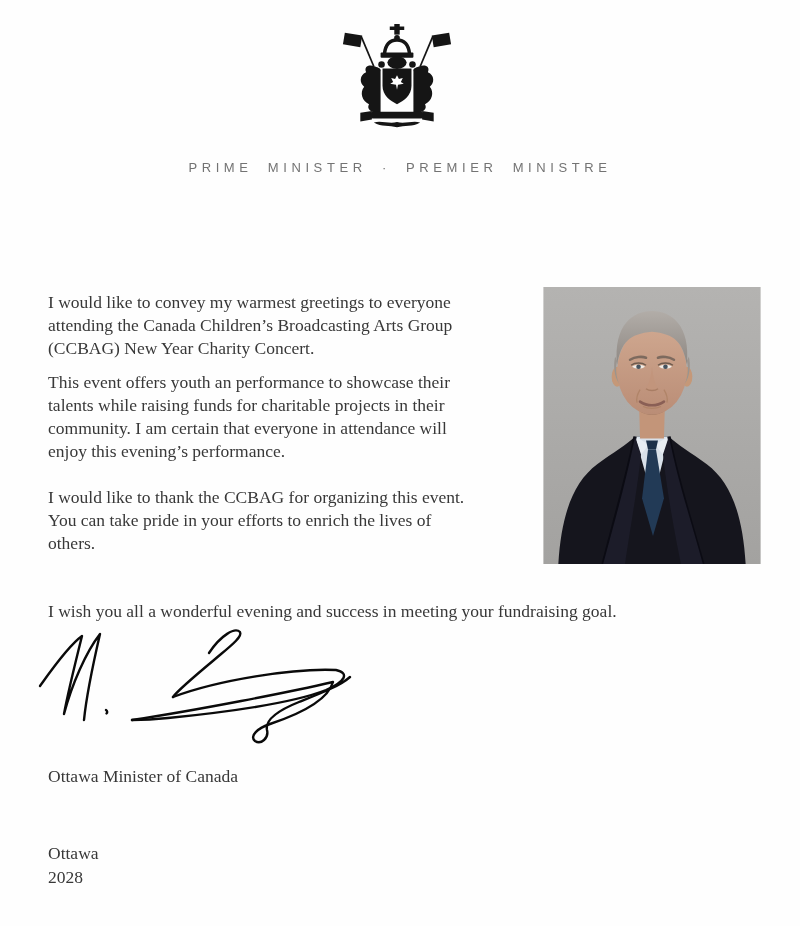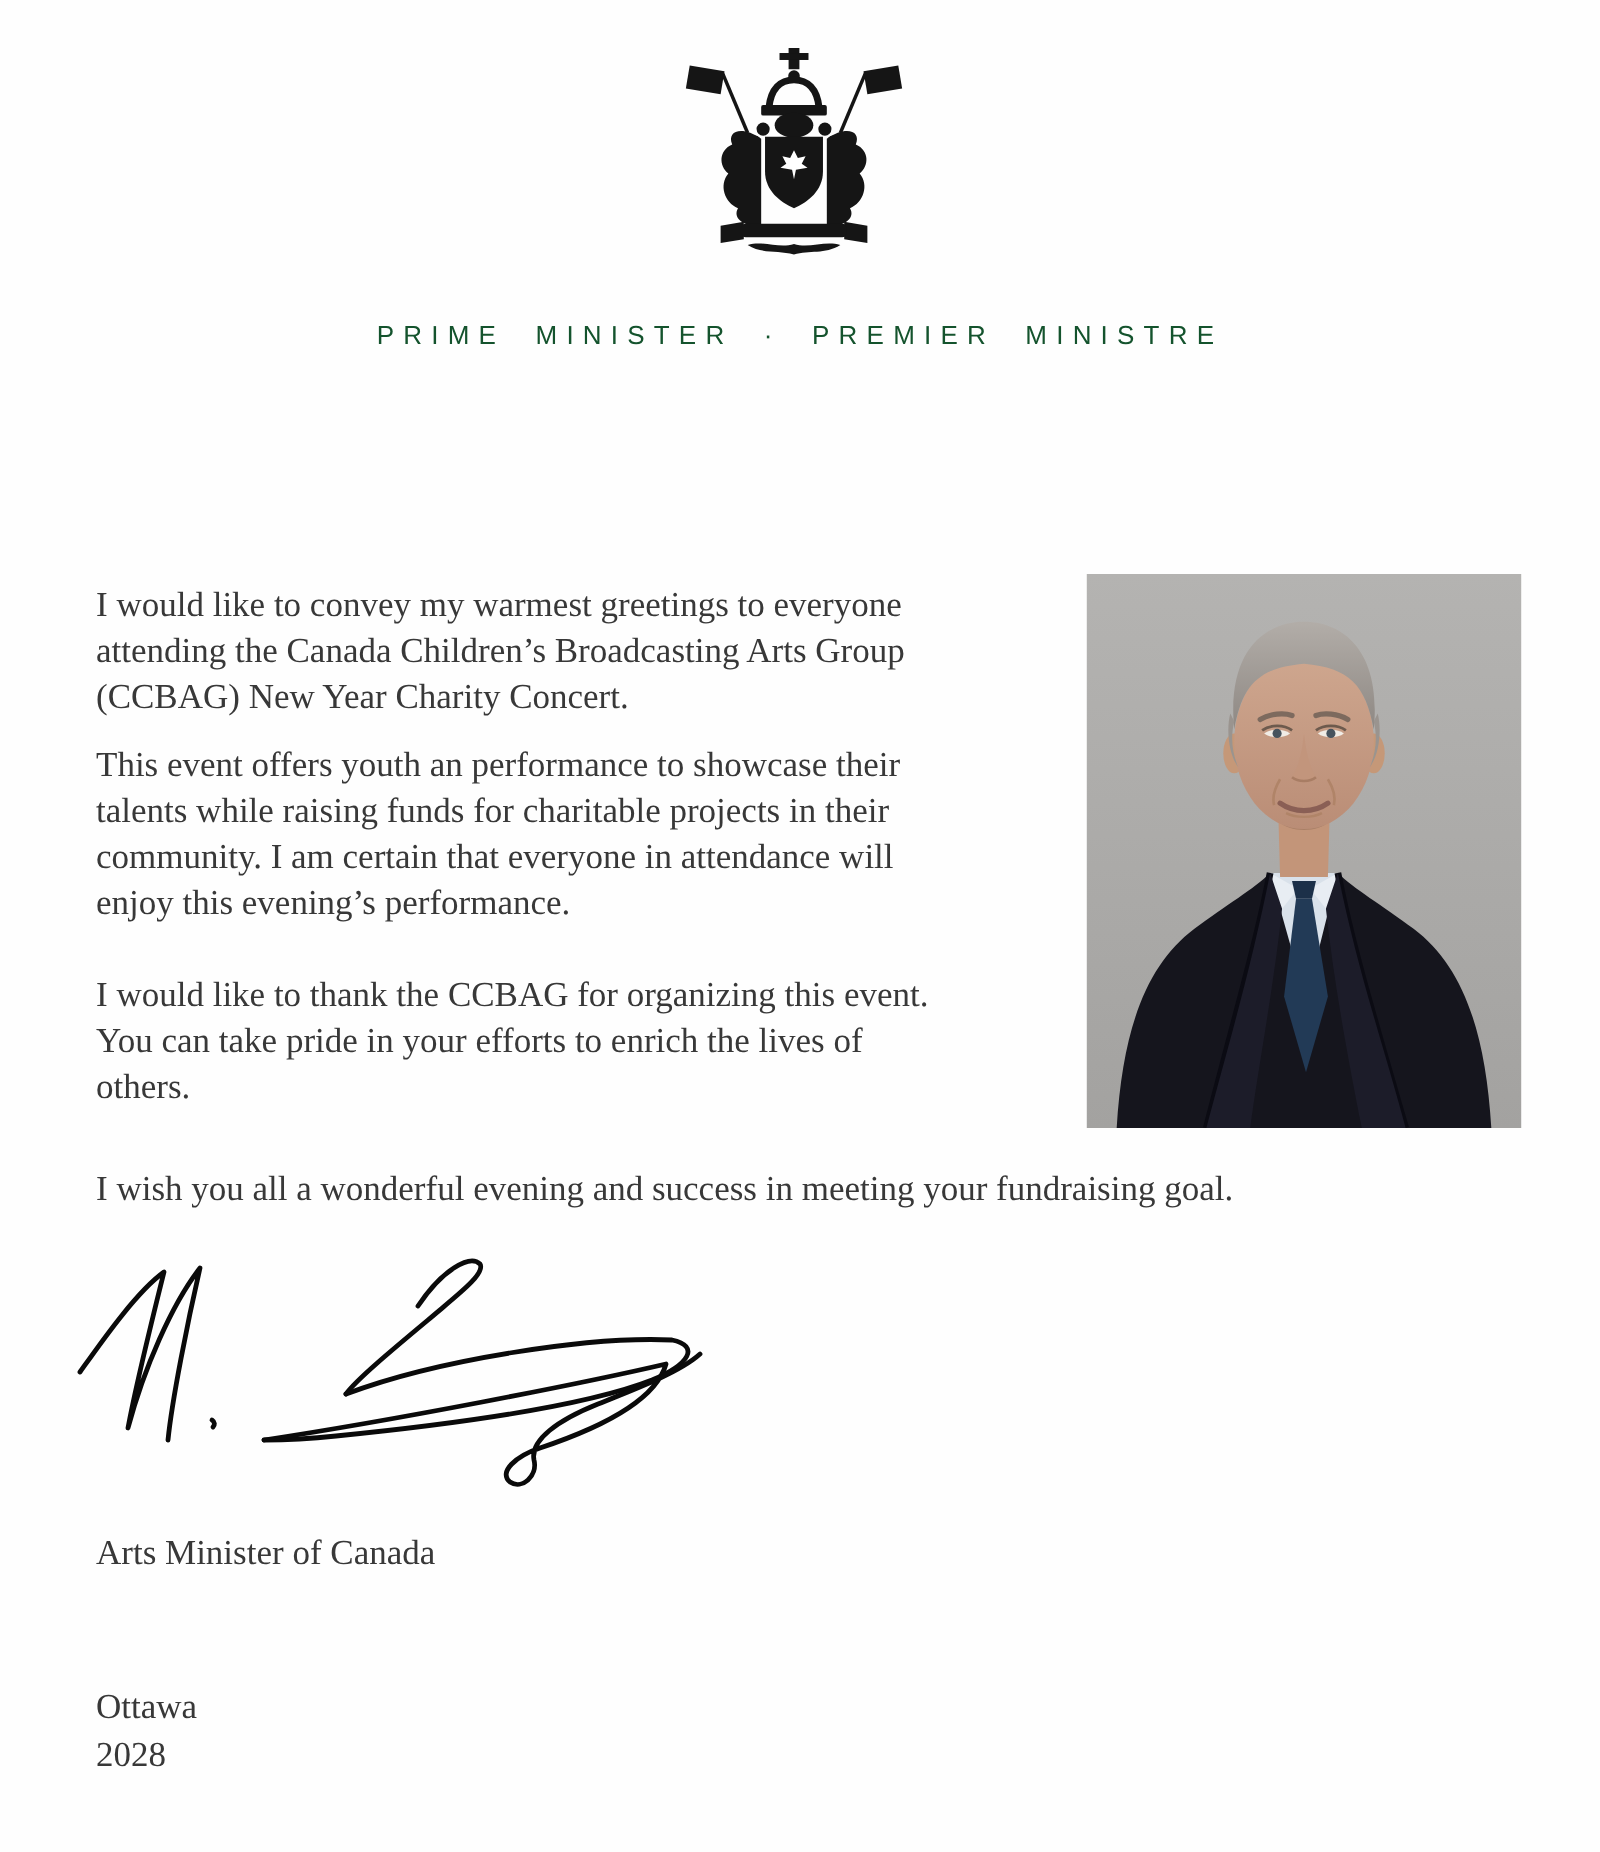--- a/index.html
+++ b/index.html
@@ -24,34 +24,34 @@
     position: absolute;
     left: 0;
     top: 160px;
     width: 800px;
     text-align: center;
     font-family: "Liberation Sans", "DejaVu Sans", sans-serif;
     font-size: 13px;
     font-weight: 500;
     letter-spacing: 4.6px;
     word-spacing: 7px;
-    color: #14532d;
+    color: #737373;
   }
   .para {
     position: absolute;
     left: 48px;
     white-space: pre;
     font-size: 17.5px;
     line-height: 23px;
     color: #383838;
   }
   .para-1 { top: 291px; }
   .para-2 { top: 371px; }
   .para-3 { top: 486px; }
-  .para-4 { top: 583px; }
+  .para-4 { top: 600px; }
   .portrait {
     position: absolute;
     left: 543px;
     top: 287px;
     width: 218px;
     height: 277px;
   }
   .signature {
     position: absolute;
     left: 28px;
@@ -188,21 +188,21 @@
     <g stroke="#0a0a0a" stroke-width="2.4" fill="none" stroke-linecap="round" stroke-linejoin="round">
       <path d="M12,66 C22,52 40,26 54,16 C48,40 40,72 36,94 C44,64 58,32 72,14 C66,40 58,80 56,100"></path>
       <path d="M78,90 C79.5,91 79.5,92.5 78.5,93.5"></path>
       <path d="M181,33 C193,15 207,7 212,12 C215,17 200,28 186,40 C168,55 150,70 145,77"></path>
       <path d="M145,77 C190,60 266,48 308,50 C322,53 317,62 298,70 C260,85 180,94 140,98 C126,99.5 112,100 104,100"></path>
       <path d="M104,100 C170,90 262,72 305,62 C300,80 272,94 242,104 C230,108 221,116 227,121 C233,125 241,118 239,110 C237,100 251,90 271,82 C291,74 312,66 322,57"></path>
     </g>
   </svg>
 
   <div class="name-block">
-    <div>Arts Minister of Canada</div>
+    <div>Ottawa Minister of Canada</div>
   </div>
 
   <div class="place-block">
     <div>Ottawa</div>
     <div>2028</div>
   </div>
 
 </div>
 
 </body></html>

